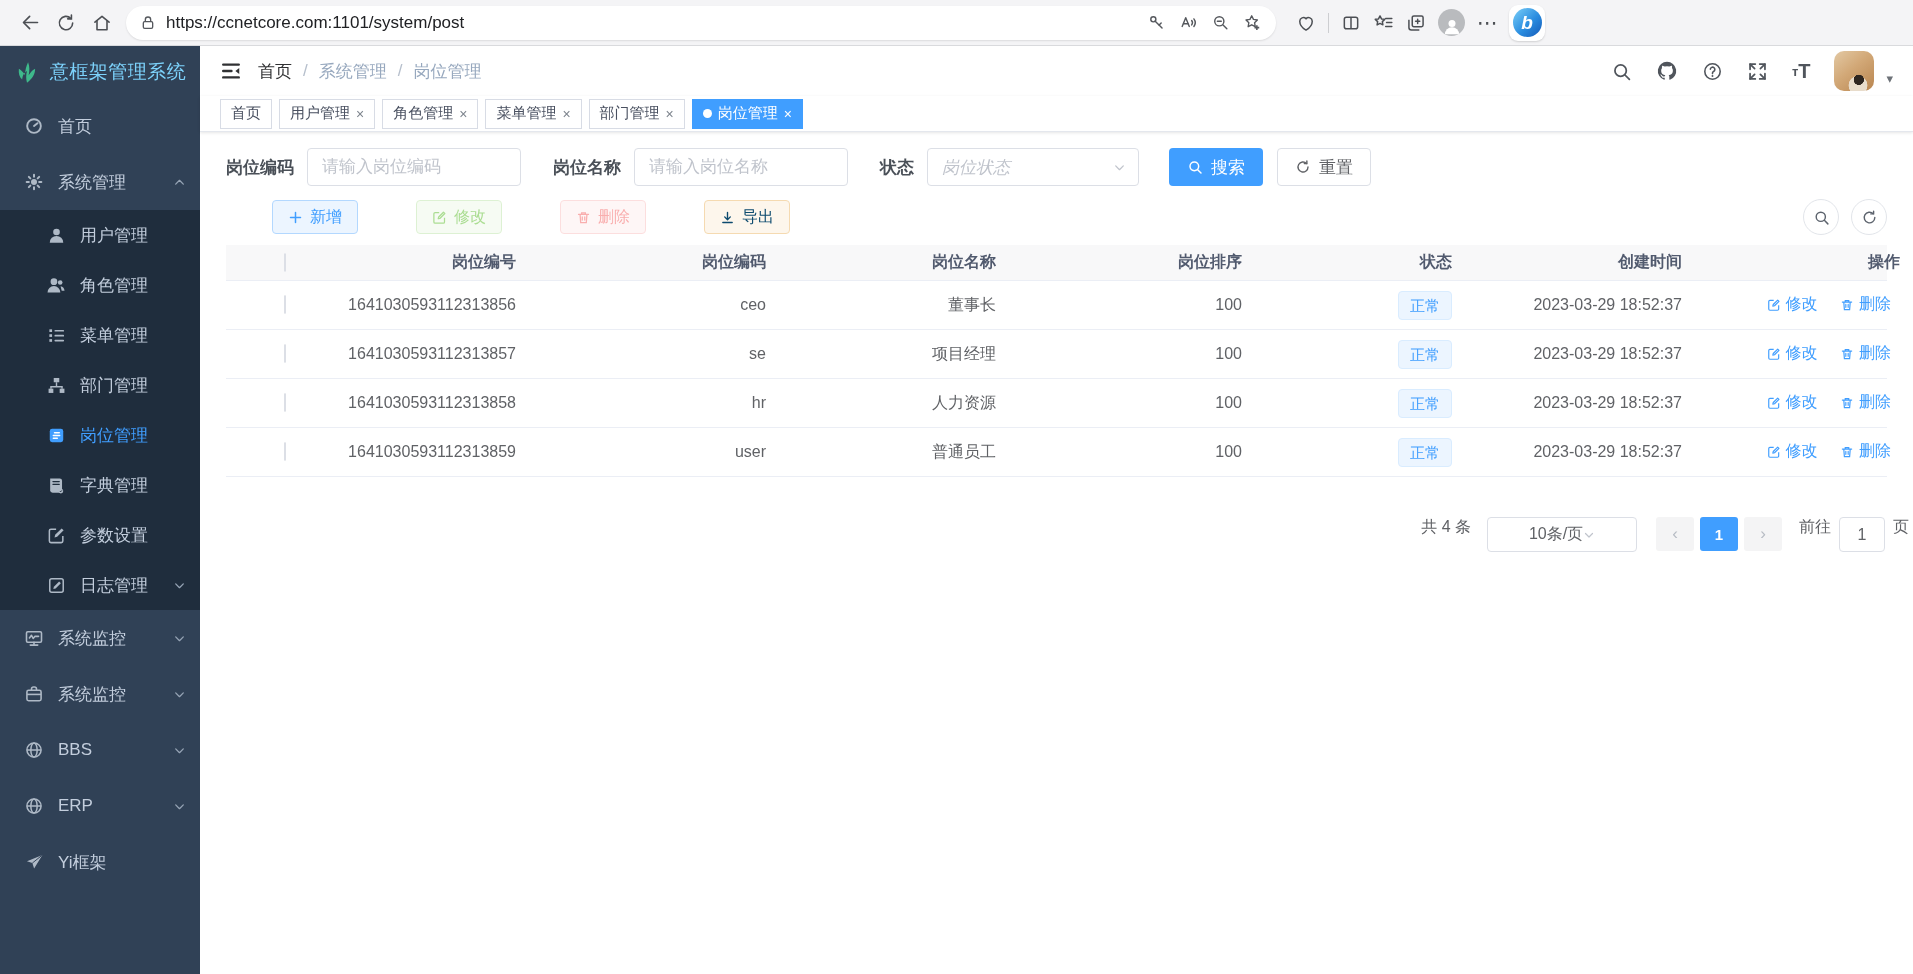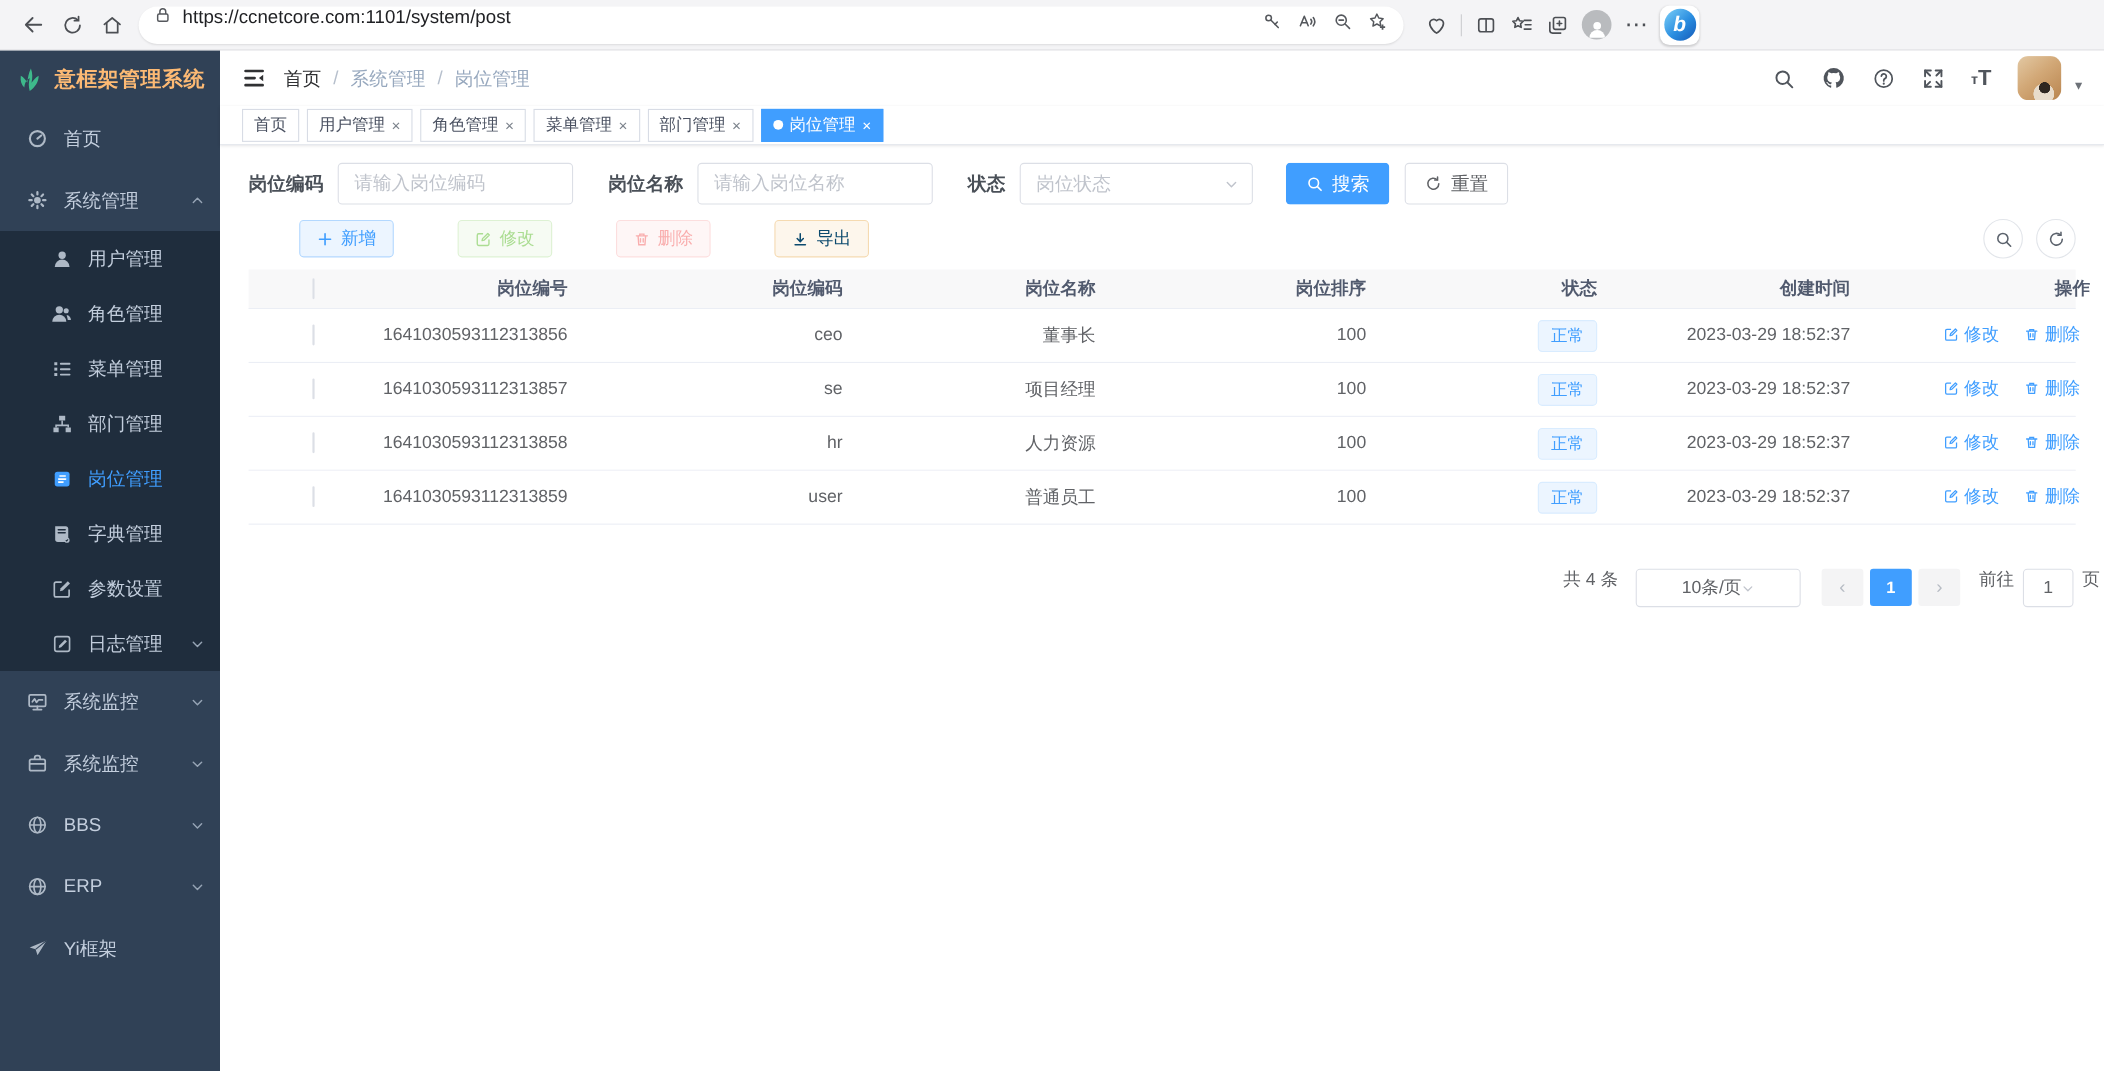--- a/index.html
+++ b/index.html
@@ -3,36 +3,36 @@
 <meta charset="utf-8">
 <style>
   * { box-sizing: border-box; margin: 0; padding: 0; }
   html,body { width:1913px; height:974px; overflow:hidden; }
   body { font-family:"Liberation Sans","DejaVu Sans",sans-serif; background:#fff; color:#303133; }
   svg { display:block; }
 
   
   .browser { height:46px; background:#f4f4f6; border-bottom:1px solid #d9dadd; display:flex; align-items:center; padding:0 12px; }
   .bbtn { width:36px; height:34px; border-radius:6px; display:flex; align-items:center; justify-content:center; color:#4c4f54; flex:none; }
-  .url-pill { width:1150px; height:34px; background:#fff; border-radius:17px; box-shadow:0 1px 2px rgba(0,0,0,.10); display:flex; padding:0 8px 0 14px; margin:0 6px; flex:none; }
+  .url-pill { width:1150px; height:34px; background:#fff; border-radius:17px; box-shadow:0 1px 2px rgba(0,0,0,.10); display:flex; align-items:center; padding:0 8px 0 14px; margin:0 6px; flex:none; }
   .url-text { flex:1; font-size:17px; color:#202124; margin-left:10px; white-space:nowrap; overflow:hidden; }
   .pill-ic { width:32px; height:28px; border-radius:5px; display:flex; align-items:center; justify-content:center; color:#55585d; flex:none; }
   .chrome-right { display:flex; align-items:center; margin-left:14px; gap:12px; color:#4c4f54; }
   .vdiv { width:1px; height:20px; background:#cdced1; }
   .chrome-avatar { width:27px; height:27px; border-radius:50%; background:#b9bbbe; overflow:hidden; display:flex; align-items:flex-end; justify-content:center; }
   .bing-badge { width:36px; height:36px; background:#fff; border-radius:9px; box-shadow:0 1px 2px rgba(0,0,0,.15); display:flex; align-items:center; justify-content:center; margin-left:10px; }
   .bing-b { width:29px; height:29px; border-radius:50%; background:linear-gradient(135deg,#7cd0f8 0%,#2a8de0 55%,#1559b7 100%); color:#fff; font-size:19px; font-weight:bold; font-style:italic; display:flex; align-items:center; justify-content:center; }
 
   
   .app { display:flex; height:928px; }
 
   
   .sidebar { width:200px; flex:none; background:#304156; color:#c3cedd; display:flex; flex-direction:column; }
   .logo { height:52px; display:flex; align-items:center; justify-content:center; gap:10px; flex:none; }
-  .logo-title { color:#fdba74; font-size:19px; font-weight:bold; letter-spacing:.5px; }
+  .logo-title { color:#7dd3fc; font-size:19px; font-weight:normal; letter-spacing:.5px; }
   .mi { height:56px; display:flex; align-items:center; padding:0 14px 0 22px; font-size:17px; cursor:pointer; }
   .submenu { background:#1f2d3d; }
   .submenu .mi { height:50px; padding-left:44px; }
   .mi .micon { width:24px; margin-right:12px; display:flex; justify-content:center; color:#aeb9c6; }
   .mi .arrow { margin-left:auto; color:#96a4b5; }
   .mi.active { color:#409eff; }
   .mi.active .micon { color:#409eff; }
 
   
   .main { flex:1; min-width:0; display:flex; flex-direction:column; background:#fff; }
@@ -60,21 +60,21 @@
   .tag-dot { width:9px; height:9px; border-radius:50%; background:#fff; }
 
   .content { flex:1; padding:16px 26px 0; }
 
   
   .filters { display:flex; align-items:center; }
   .f-label { font-size:17px; font-weight:bold; color:#4a5058; margin-right:13px; white-space:nowrap; }
   .f-input { width:214px; height:38px; border:1px solid #dcdfe6; border-radius:4px; padding:0 14px; font-size:17px; color:#606266; outline:none; font-family:inherit; }
   .f-input::placeholder { color:#c0c4cc; }
   .gap-lg { margin-left:32px; }
-  .f-select { width:212px; height:38px; border:1px solid #dcdfe6; border-radius:4px; display:flex; align-items:center; justify-content:space-between; padding:0 12px 0 14px; font-size:17px; color:#c0c4cc; cursor:pointer; }
+  .f-select { width:212px; height:38px; border:1px solid #dcdfe6; border-radius:4px; display:flex; align-items:center; justify-content:space-between; padding:0 12px 0 14px; font-size:17px; color:#c0c4cc; cursor:pointer;font-style:italic; }
   .btn { height:38px; border-radius:4px; font-size:17px; display:inline-flex; align-items:center; gap:8px; padding:0 17px; cursor:pointer; border:1px solid transparent; white-space:nowrap; }
   .btn-primary { background:#409eff; color:#fff; margin-left:30px; }
   .btn-plain { background:#fff; border-color:#dcdfe6; color:#606266; margin-left:14px; }
 
   
   .toolbar { display:flex; align-items:center; margin-top:13px; }
   .tbtn { height:34px; padding:0 15px; border-radius:4px; font-size:16px; display:inline-flex; align-items:center; gap:7px; margin-right:12px; border:1px solid; cursor:pointer; white-space:nowrap;margin-left:46px; }
   .tbtn-add { color:#409eff; background:#ecf5ff; border-color:#b3d8ff; }
   .tbtn-edit { color:#67c23a; background:#f0f9eb; border-color:#c2e7b0; opacity:.55; }
   .tbtn-del { color:#f56c6c; background:#fef0f0; border-color:#fbc4c4; opacity:.55; }

